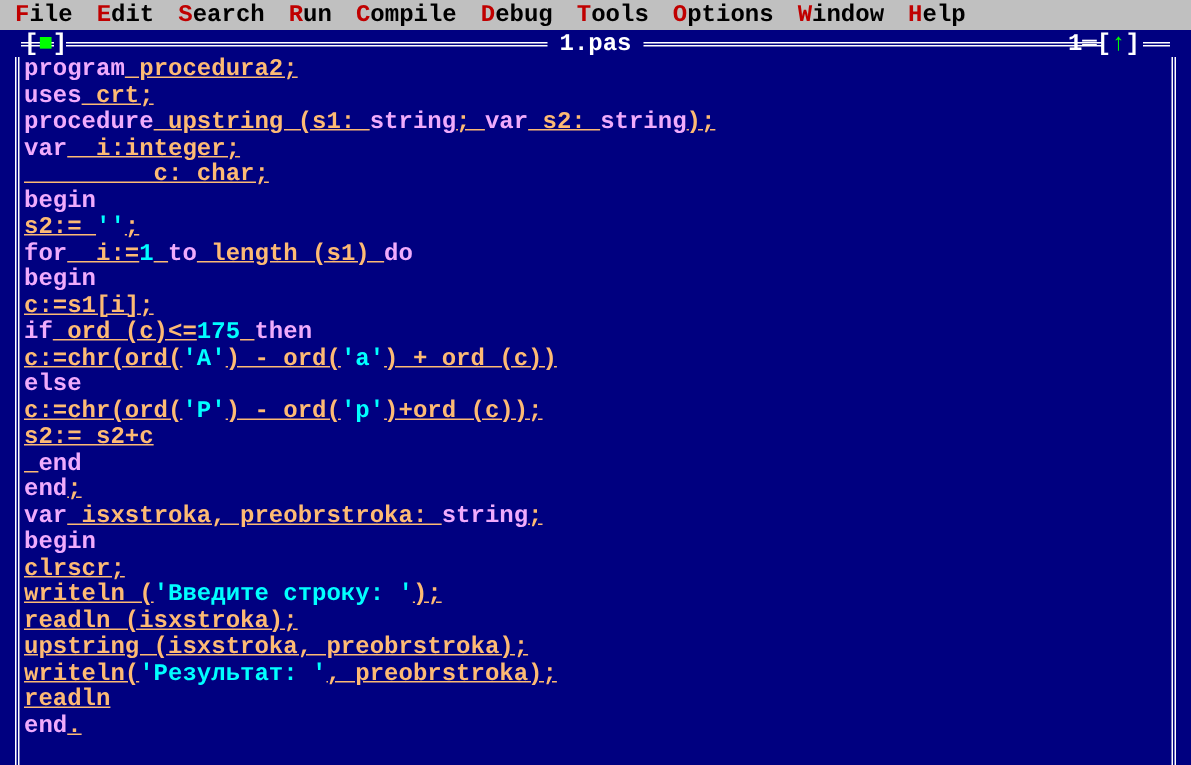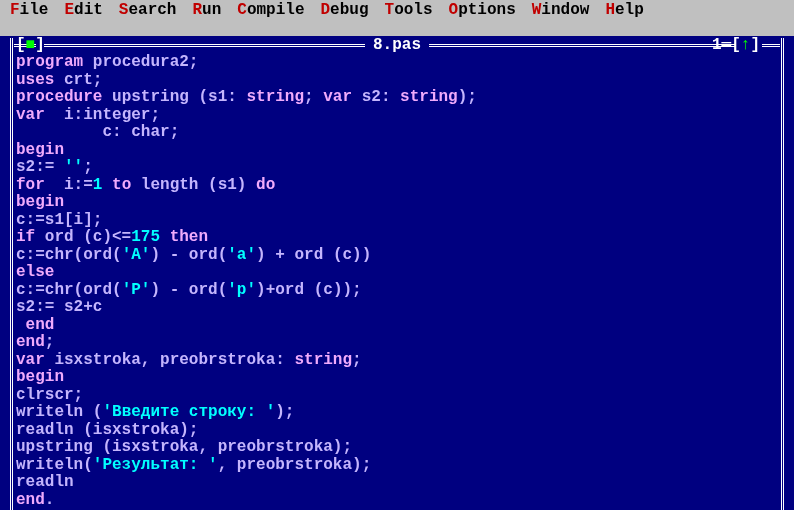--- a/index.html
+++ b/index.html
@@ -10,21 +10,21 @@
     background: #000080;
     width: 794px; height: 510px;
     overflow: hidden;
     letter-spacing: 0px;
   }
   .menubar {
     background: #c0c0c0;
     color: #000;
     display: flex;
     padding: 1px 2px;
-    height: 36px;
+    height: 20px;
     line-height: 18px;
   }
   .menu-item {
     padding: 0 8px;
     cursor: pointer;
   }
   .menu-item .hot { color: #c00000; }
   .titlebar {
     color: #fff;
     position: relative;
@@ -62,21 +62,21 @@
   .editor {
     padding: 0 16px 0 16px;
     color: #ffff00;
     line-height: 17.5px;
     white-space: pre;
   }
   .editor .line { min-height: 17.5px; }
   .kw { color: #f0abfc; }
   .num { color: #00ffff; }
   .str { color: #00ffff; }
-  .id { color: #c4b5fd; }
+  .id { color: #fdba74; text-decoration: underline; }
   .corner-ctrl { color: #00ff00; }
 </style>
 </head>
 <body>
 
 <div class="menubar" id="menubar">
     <div class="menu-item"><span class="hot">F</span>ile</div>
     <div class="menu-item"><span class="hot">E</span>dit</div>
     <div class="menu-item"><span class="hot">S</span>earch</div>
     <div class="menu-item"><span class="hot">R</span>un</div>
@@ -85,21 +85,21 @@
     <div class="menu-item"><span class="hot">T</span>ools</div>
     <div class="menu-item"><span class="hot">O</span>ptions</div>
     <div class="menu-item"><span class="hot">W</span>indow</div>
     <div class="menu-item"><span class="hot">H</span>elp</div>
   </div>
 
 <div class="titlebar">
   <div class="doubleline line-left-a"></div>
   <span class="frame-left" style="left:16px">[<span class="corner-ctrl">■</span>]</span>
   <div class="doubleline line-left-b"></div>
-  <span class="title"> 8.pas </span>
+  <span class="title"> 1.pas </span>
   <div class="doubleline line-right-a"></div>
   <span class="frame-right" style="right:34px"><span>1</span>═[<span class="corner-ctrl">↑</span>]</span>
   <div class="doubleline line-right-b"></div>
 </div>
 
 <div class="frame-side left"></div>
 <div class="frame-side right"></div>
 
 <div class="editor" id="editor"><div class="line"><span class="kw">program</span><span class="id"> procedura2;</span></div><div class="line"><span class="kw">uses</span><span class="id"> crt;</span></div><div class="line"><span class="kw">procedure</span><span class="id"> upstring (s1: </span><span class="kw">string</span><span class="id">; </span><span class="kw">var</span><span class="id"> s2: </span><span class="kw">string</span><span class="id">);</span></div><div class="line"><span class="kw">var</span><span class="id">  i:integer;</span></div><div class="line"><span class="id">         c: char;</span></div><div class="line"><span class="kw">begin</span></div><div class="line"><span class="id">s2:= </span><span class="str">''</span><span class="id">;</span></div><div class="line"><span class="kw">for</span><span class="id">  i:=</span><span class="num">1</span><span class="id"> </span><span class="kw">to</span><span class="id"> length (s1) </span><span class="kw">do</span></div><div class="line"><span class="kw">begin</span></div><div class="line"><span class="id">c:=s1[i];</span></div><div class="line"><span class="kw">if</span><span class="id"> ord (c)&lt;=</span><span class="num">175</span><span class="id"> </span><span class="kw">then</span></div><div class="line"><span class="id">c:=chr(ord(</span><span class="str">'А'</span><span class="id">) - ord(</span><span class="str">'а'</span><span class="id">) + ord (c))</span></div><div class="line"><span class="kw">else</span></div><div class="line"><span class="id">c:=chr(ord(</span><span class="str">'Р'</span><span class="id">) - ord(</span><span class="str">'р'</span><span class="id">)+ord (c));</span></div><div class="line"><span class="id">s2:= s2+c</span></div><div class="line"><span class="id"> </span><span class="kw">end</span></div><div class="line"><span class="kw">end</span><span class="id">;</span></div><div class="line"><span class="kw">var</span><span class="id"> isxstroka, preobrstroka: </span><span class="kw">string</span><span class="id">;</span></div><div class="line"><span class="kw">begin</span></div><div class="line"><span class="id">clrscr;</span></div><div class="line"><span class="id">writeln (</span><span class="str">'Введите строку: '</span><span class="id">);</span></div><div class="line"><span class="id">readln (isxstroka);</span></div><div class="line"><span class="id">upstring (isxstroka, preobrstroka);</span></div><div class="line"><span class="id">writeln(</span><span class="str">'Результат: '</span><span class="id">, preobrstroka);</span></div><div class="line"><span class="id">readln</span></div><div class="line"><span class="kw">end</span><span class="id">.</span></div></div>
 

